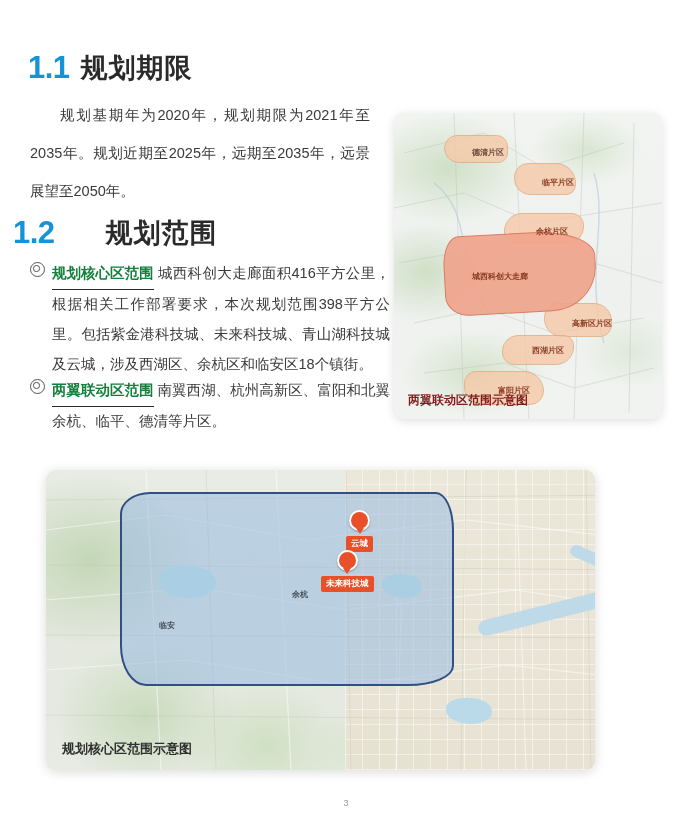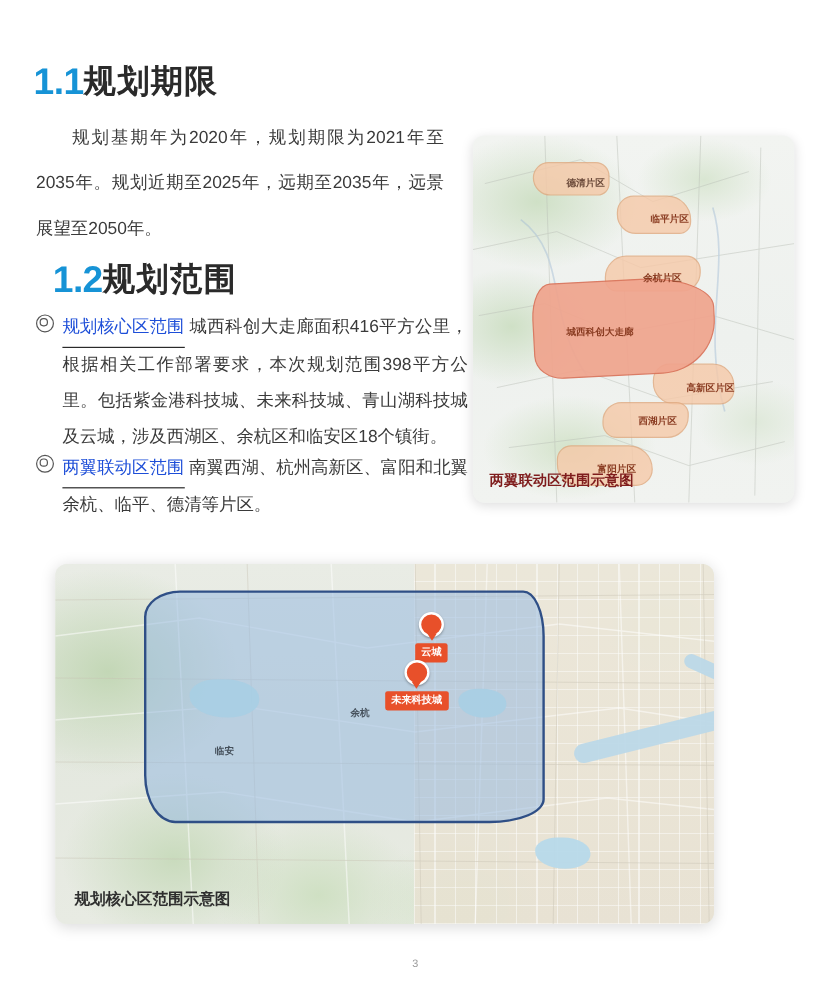--- a/index.html
+++ b/index.html
@@ -26,25 +26,26 @@
   .sec-num {
     font-size: 31px;
     font-weight: bold;
     color: #1693d6;
     letter-spacing: -0.5px;
   }
   .sec-title {
     font-size: 27px;
     font-weight: bold;
     color: #2a2a2a;
+    margin-left: 11px;
     letter-spacing: 1px;
   }
 
   #head-1-1 { left: 28px; top: 50px; }
-  #head-1-2 { left: 44px; top: 215px; }
+  #head-1-2 { left: 13px; top: 215px; gap: 40px; }
 
   
   .para {
     position: absolute;
     font-size: 14.5px;
     line-height: 38px;
     color: #3a3a3a;
     text-align: justify;
   }
   #para-period {
@@ -79,22 +80,22 @@
     border-radius: 50%;
   }
   .bullet-body {
     margin-left: 22px;
     font-size: 14.5px;
     line-height: 30px;
     color: #3a3a3a;
     text-align: justify;
   }
   .b-label {
-    font-weight: normal;
-    color: #1d4ed8;
+    font-weight: bold;
+    color: #15803d;
     position: relative;
     display: inline-block;
     padding-bottom: 1px;
   }
   .b-label::after {
     content: "";
     position: absolute;
     left: 0;
     right: 0;
     bottom: -1px;
@@ -384,18 +385,18 @@
   <div class="poi" style="left:300px; top:40px;">
     <span class="pin"></span>
     <span class="tag">云城</span>
   </div>
   <div class="poi" style="left:275px; top:80px;">
     <span class="pin"></span>
     <span class="tag">未来科技城</span>
   </div>
 
   <div class="m-label" style="left:246px; top:119px; color:#46515c;">余杭</div>
-  <div class="m-label" style="left:100px; top:150px; color:#46515c;padding-left:33px;">临安</div>
+  <div class="m-label" style="left:80px; top:150px; color:#46515c;padding-left:33px;">临安</div>
 
   <div class="caption">规划核心区范围示意图</div>
 </div>
 
 <div id="page-num">3</div>
 
 </body></html>

